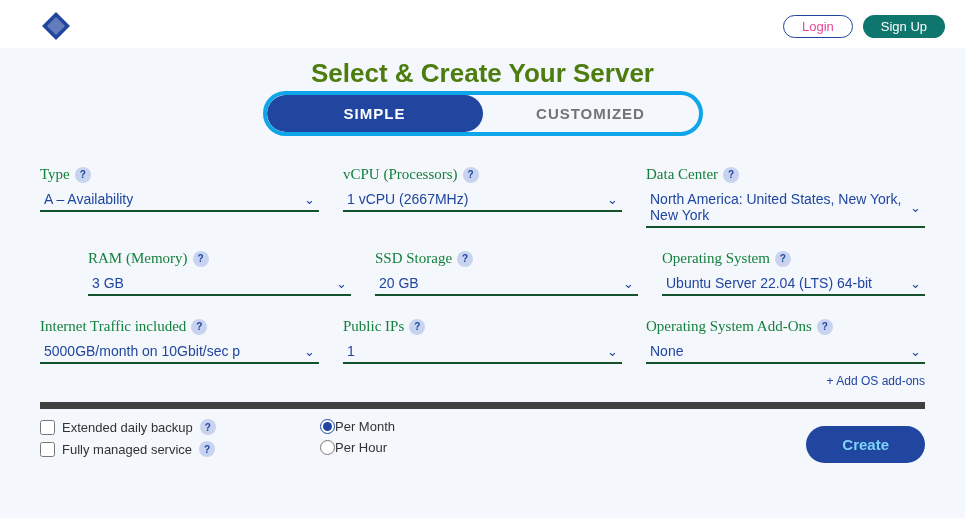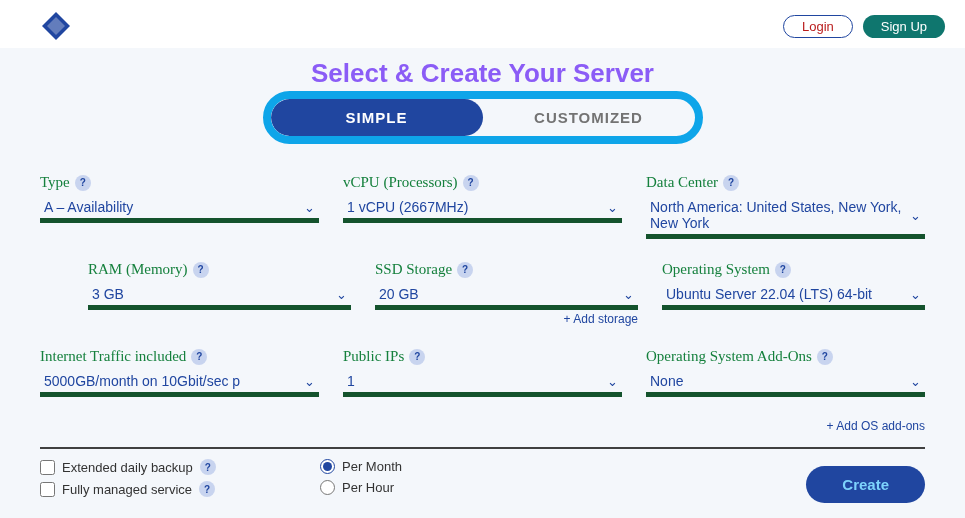--- a/index.html
+++ b/index.html
@@ -9,61 +9,61 @@
       min-height: 518px;
       width: 965px;
       overflow: hidden;
     }
     .top-bar-btns {
       display: flex;
       gap: 10px;
     }
     .btn-outline-sm {
       border: 1.5px solid #2046a0;
-      color: #b91c1c;
+      color: #ec4899;
       background: #fff;
       border-radius: 20px;
       padding: 0 18px;
       font-size: 13px;
       cursor: pointer;
     }
     .btn-filled-sm {
       border: none;
       color: #fff;
       background: #0f766e;
       border-radius: 20px;
       padding: 4px 18px;
       font-size: 13px;
       cursor: pointer;
     }
     .page-content {
       padding: 10px 40px 10px 40px;
     }
     .hero-title {
       text-align: center;
-      color: #8b5cf6;
+      color: #4d7c0f;
       font-size: 26px;
       font-weight: 700;
       margin-bottom: 2px;
     }
     .hero-sub {
       text-align: center;
       color: #2046a0;
       font-size: 22px;
       font-weight: 600;
       margin-bottom: 18px;
     }
     .toggle-row {
       display: flex;
       justify-content: center;
       margin-bottom: 22px;
     }
     .toggle-container {
       display: flex;
-      border: 8px solid #0ea5e9;
+      border: 4px solid #0ea5e9;
       border-radius: 30px;
       overflow: hidden;
       width: 440px;
     }
     .toggle-btn {
       flex: 1;
       padding: 10px 0;
       text-align: center;
       font-size: 15px;
       font-weight: 700;
@@ -104,21 +104,21 @@
       color: #2046a0;
       font-size: 10px;
       font-weight: 700;
       cursor: pointer;
     }
     .field-select {
       display: flex;
       align-items: center;
       justify-content: space-between;
       border: none;
-      border-bottom: 5px solid #14532d;
+      border-bottom: 2px solid #14532d;
       padding: 3px 4px;
       color: #2046a0;
       font-size: 14px;
       font-weight: 500;
       cursor: pointer;
       background: transparent;
       width: 100%;
     }
     .chevron-icon {
       color: #2046a0;
@@ -145,21 +145,20 @@
     .checkbox-label {
       font-size: 13px;
       color: #333;
     }
     .radio-col {
       width: 240px;
     }
     .radio-row {
       display: flex;
       align-items: center;
-      gap: 7px;
       margin-bottom: 6px;
     }
     .radio-label {
       font-size: 13px;
       color: #333;
     }
     input[type="checkbox"] { accent-color: #2046a0; width: 15px; height: 15px; }
     input[type="radio"] { accent-color: #2046a0; width: 15px; height: 15px; }
     .logo-area {
       display: flex;
@@ -178,21 +177,21 @@
       background: #fff;
     }
     .form-row {
       display: grid;
       grid-template-columns: 1fr 1fr 1fr;
       gap: 0 24px;
       margin-bottom: 2px;
     }
     .col-right-addons {
       text-align: right;
-      padding-top: 20px;
+      padding-top: 8px;
     }
   </style>
 </head>
 <body>
 
 <div class="top-area">
   <div class="logo-area">
     <svg class="logo-diamond" viewBox="0 0 32 32">
       <polygon points="16,2 30,16 16,30 2,16" fill="#2046a0"></polygon>
       <polygon points="16,7 25,16 16,25 7,16" fill="#fff" opacity="0.3"></polygon>
@@ -266,21 +265,20 @@
 
     <div class="field-block">
       <div class="field-label-row">
         <span class="field-label">SSD Storage</span>
         <span class="help-icon">?</span>
       </div>
       <div class="field-select">
         <span>20 GB</span>
         <span class="chevron-icon">⌄</span>
       </div>
-      <a class="add-link">+ Add storage</a>
     </div>
 
     <div class="field-block">
       <div class="field-label-row">
         <span class="field-label">Operating System</span>
         <span class="help-icon">?</span>
       </div>
       <div class="field-select">
         <span>Ubuntu Server 22.04 (LTS) 64-bit</span>
         <span class="chevron-icon">⌄</span>
@@ -320,21 +318,21 @@
       <div class="field-select">
         <span>None</span>
         <span class="chevron-icon">⌄</span>
       </div>
       <div class="col-right-addons">
         <a class="add-link">+ Add OS add-ons</a>
       </div>
     </div>
   </div>
 
-  <div style="border-top: 2px solid #404040; margin-top: 10px; padding-top: 10px; display: flex; gap: 40px;">
+  <div style="border-top: 7px solid #404040; margin-top: 10px; padding-top: 10px; display: flex; gap: 40px;">
 
     <div class="checkbox-col">
       <div class="checkbox-row">
         <input type="checkbox" id="ext-backup" style="">
         <label class="checkbox-label" for="ext-backup">Extended daily backup</label>
         <span class="help-icon">?</span>
       </div>
       <div class="checkbox-row">
         <input type="checkbox" id="fully-managed" style="">
         <label class="checkbox-label" for="fully-managed">Fully managed service</label>

